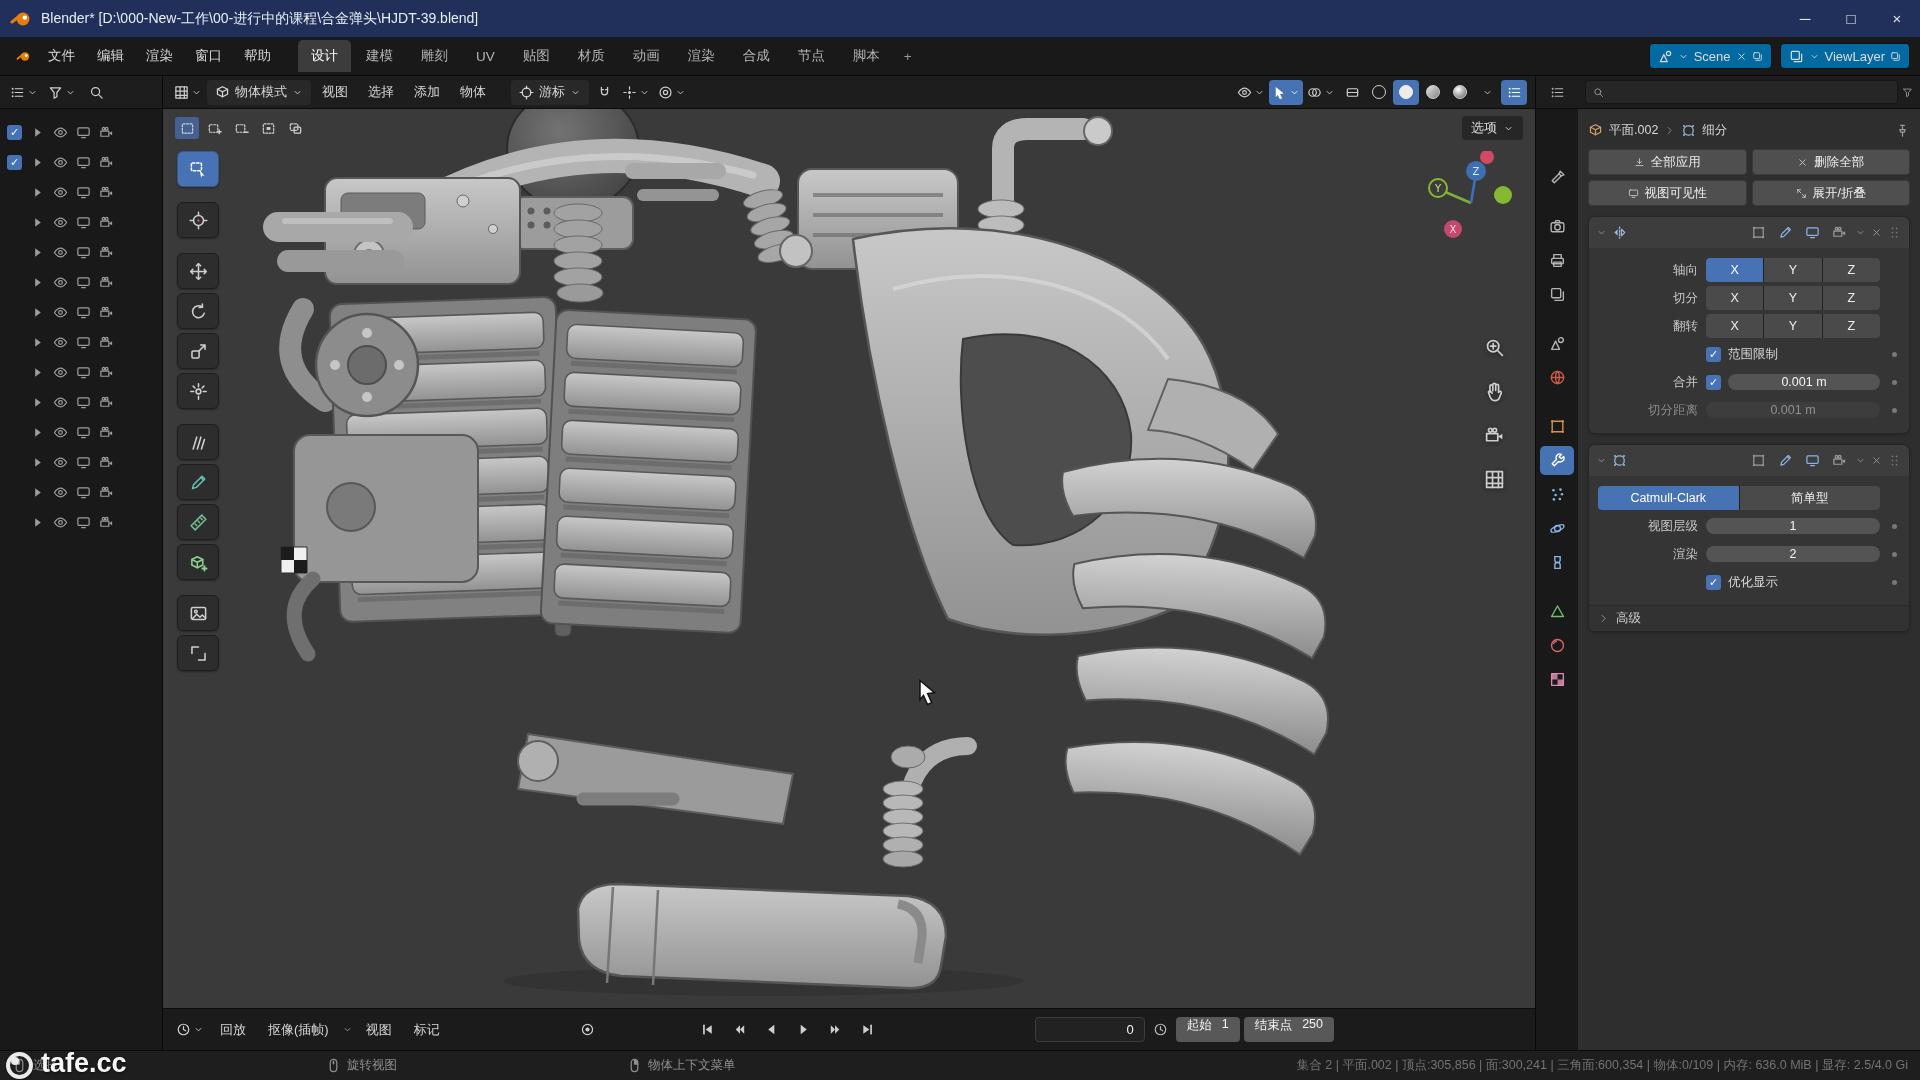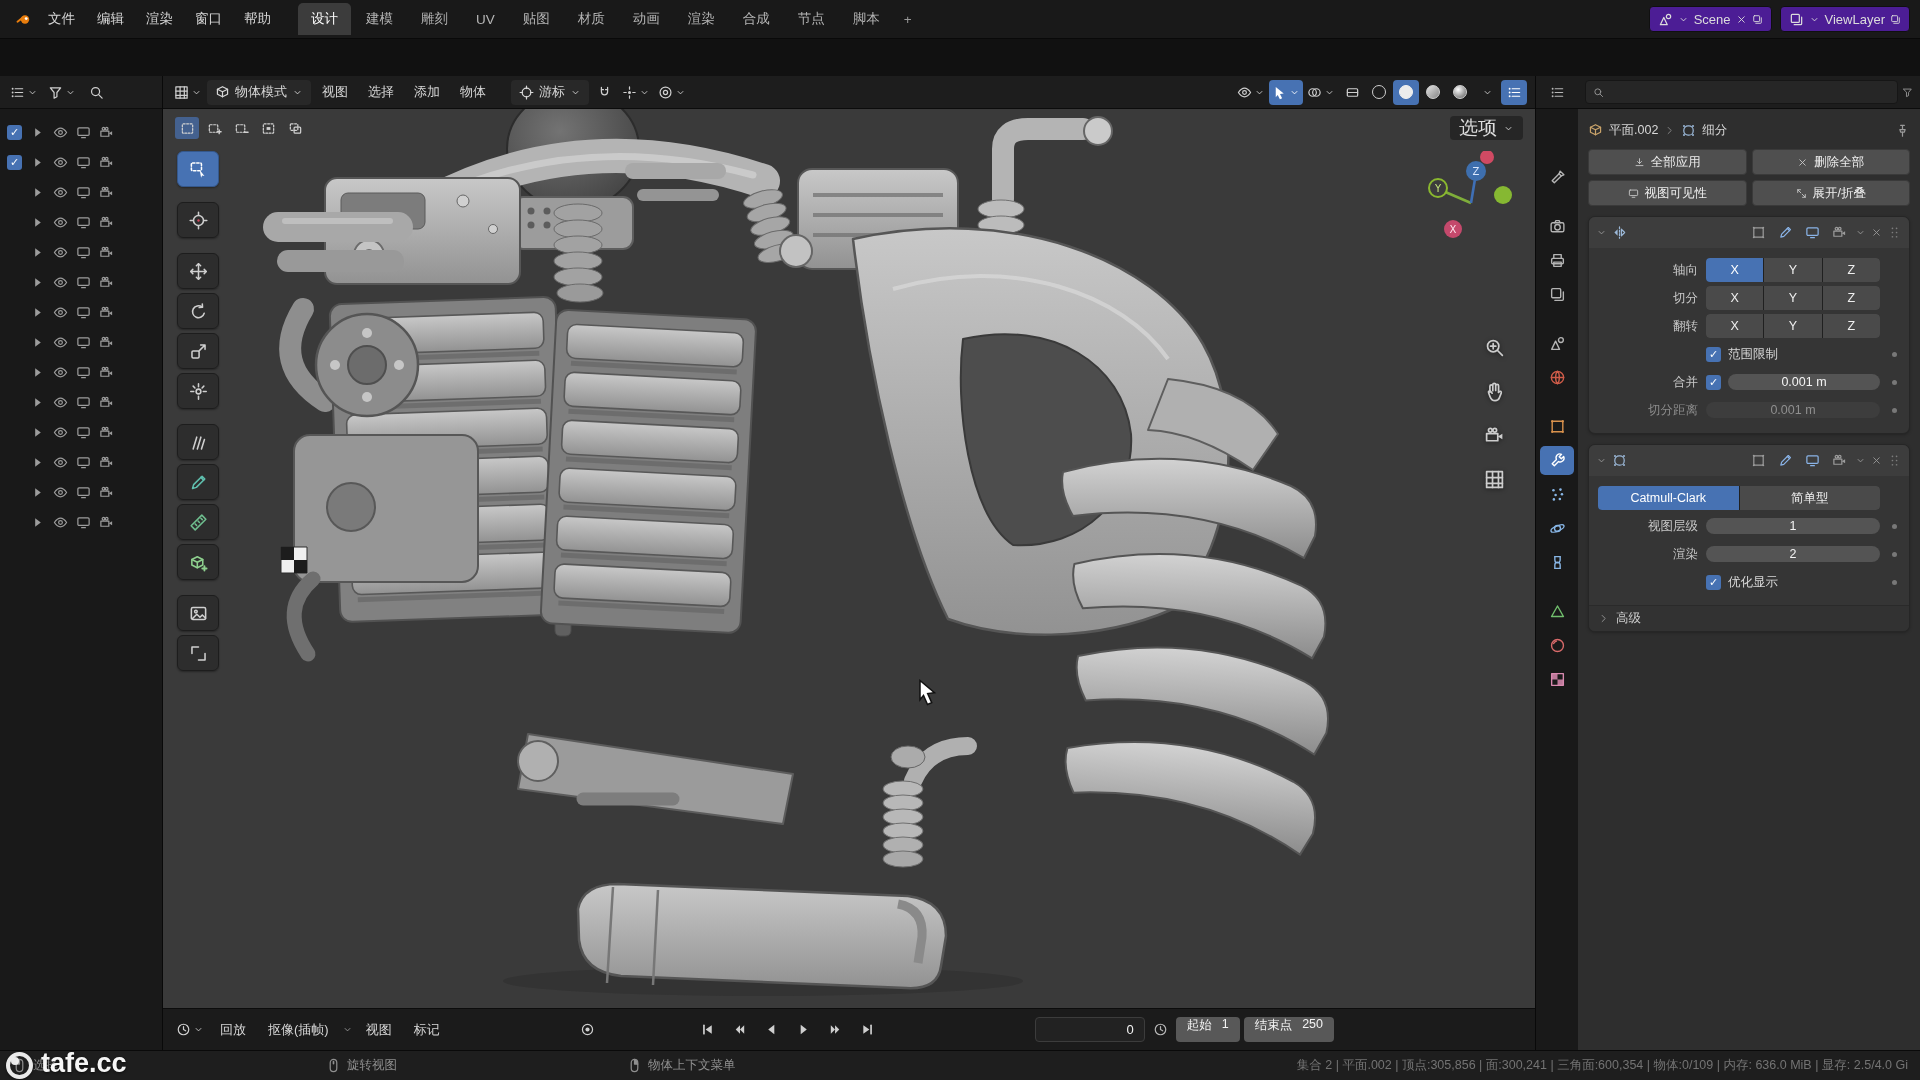--- a/index.html
+++ b/index.html
@@ -18,21 +18,21 @@
 .wbtn{width:46px;display:flex;align-items:center;justify-content:center;font-size:15px;color:#dfe4ee}
 
 .menubar{height:39px;background:#191919;border-bottom:1px solid #090909;display:flex;align-items:center;padding:0 10px;font-size:13.5px}
 .mitem{padding:5px 11px;border-radius:4px;color:#d6d6d6}
 .mlogo{display:flex;align-items:center;gap:3px;padding:0 6px}
 .tabs{display:flex;align-items:center;margin-left:16px;gap:2px}
 .tab{padding:7px 13px;border-radius:5px 5px 0 0;color:#b5b5b5}
 .tab.on{background:#3c3c3c;color:#fff}
 .tab.plus{color:#9a9a9a;padding:7px 9px}
 .mb-right{margin-left:auto;display:flex;gap:8px;align-items:center}
-.scene-pill{display:flex;align-items:center;gap:5px;background:#4c1d95;border:1px solid #101010;border-radius:4px;height:26px;padding:0 8px;color:#dcdcdc;font-size:13px}
+.scene-pill{display:flex;align-items:center;gap:5px;background:#0369a1;border:1px solid #101010;border-radius:4px;height:26px;padding:0 8px;color:#dcdcdc;font-size:13px}
 
 .main{position:absolute;top:76px;left:0;right:0;bottom:30px;display:flex}
 .ed-header{height:33px;background:#1d1d1d;border-bottom:1px solid #0c0c0c;display:flex;align-items:center;padding:0 7px;gap:4px;flex:0 0 auto}
 
 .outliner{width:163px;background:#191919;border-right:1px solid #090909;display:flex;flex-direction:column}
 .ol-rows{padding:8px 7px}
 .ol-row{display:flex;align-items:center;gap:8px;height:30px}
 .cb{width:15px;height:15px;border-radius:3px;font-size:11px;display:flex;align-items:center;justify-content:center;flex:0 0 auto}
 .cb.on{background:var(--accent);color:#fff}
 .oic{color:#9d9d9d}
@@ -47,21 +47,21 @@
 .hgroup.right{margin-left:auto}
 .sph{width:14px;height:14px;border-radius:50%;border:1.4px solid #cfcfcf}
 .sph.solid{background:#ececec;border-color:#f2f2f2}
 .sph.mat{background:linear-gradient(135deg,#e2e2e2,#858585)}
 .sph.rend{background:radial-gradient(circle at 35% 30%,#fff,#9a9a9a 60%,#5c5c5c)}
 .viewport{flex:1;position:relative;background:#3a3a3a;overflow:hidden}
 svg.model{position:absolute;inset:0;width:100%;height:100%}
 .selmodes{position:absolute;left:12px;top:8px;display:flex;gap:3px;z-index:5}
 .smi{width:24px;height:22px;border-radius:3px;display:flex;align-items:center;justify-content:center;color:#d2d2d2}
 .smi.on{background:#44618f}
-.vp-options{position:absolute;right:12px;top:7px;display:flex;align-items:center;gap:6px;background:rgba(31,31,31,.72);border-radius:4px;height:24px;padding:0 9px;font-size:19px;color:#dcdcdc;z-index:5}
+.vp-options{position:absolute;right:12px;top:7px;display:flex;align-items:center;gap:6px;background:rgba(31,31,31,.72);border-radius:4px;height:24px;padding:0 9px;font-size:13px;color:#dcdcdc;z-index:5}
 .toolbar{position:absolute;left:14px;top:42px;display:flex;flex-direction:column;gap:4px;z-index:5}
 .tbtn{width:42px;height:36px;background:rgba(44,44,44,.92);border:1px solid #1d1d1d;border-radius:6px;display:flex;align-items:center;justify-content:center;color:#cfcfcf;box-shadow:0 1px 2px rgba(0,0,0,.35)}
 .tbtn .ic svg{width:19px;height:19px}
 .tbtn.on{background:var(--accent);border-color:#35588c;color:#fff}
 .tbtn.gap{margin-top:11px}
 .gizmo{position:absolute;right:20px;top:42px;z-index:5}
 .navcol{position:absolute;right:30px;top:228px;display:flex;flex-direction:column;gap:23px;z-index:5;color:#cdcdcd;filter:drop-shadow(0 1px 2px rgba(0,0,0,.5))}
 .navcol .ic svg{width:21px;height:21px}
 .cursor{position:absolute;left:755px;top:570px;z-index:9}
 
@@ -119,20 +119,35 @@
 
 .watermark{position:absolute;left:6px;bottom:1px;display:flex;align-items:flex-end;gap:8px;z-index:40;color:#fff;font-weight:bold;font-size:27px;text-shadow:0 1px 3px rgba(0,0,0,.65);opacity:.96}
 .wm-logo{width:27px;height:27px;border:4px solid #f2f2f2;border-radius:50%;position:relative;box-shadow:0 1px 3px rgba(0,0,0,.5)}
 .wm-dot{position:absolute;width:8px;height:8px;background:#f2f2f2;border-radius:50%;left:1px;top:1px}
 </style>
 </head>
 <body>
 
 <div id="app">
 
+  <div class="titlebar">
+    <span class="ic blogo">
+        <svg viewBox="0 0 22 22">
+          <circle cx="13" cy="11" r="6.5" fill="#e87d0d"></circle>
+          <circle cx="14.8" cy="9.6" r="2.2" fill="#fff"></circle>
+          <path d="M2 14L9.5 8" stroke="#e87d0d" stroke-width="3" stroke-linecap="round"></path>
+        </svg>
+      </span>
+    <span>Blender* [D:\000-New-工作\00-进行中的课程\合金弹头\HJDT-39.blend]</span>
+    <div class="wbtns">
+      <div class="wbtn">─</div>
+      <div class="wbtn">□</div>
+      <div class="wbtn">×</div>
+    </div>
+  </div>
 
   <div class="menubar">
     <span class="mlogo">
       <span class="ic">
           <svg viewBox="0 0 20 20">
             <circle cx="12" cy="10" r="5.6" fill="#e87d0d"></circle>
             <circle cx="13.6" cy="8.8" r="1.9" fill="#fff"></circle>
             <path d="M2 13L9 7.5" stroke="#e87d0d" stroke-width="2.6" stroke-linecap="round"></path>
           </svg>
         </span>

